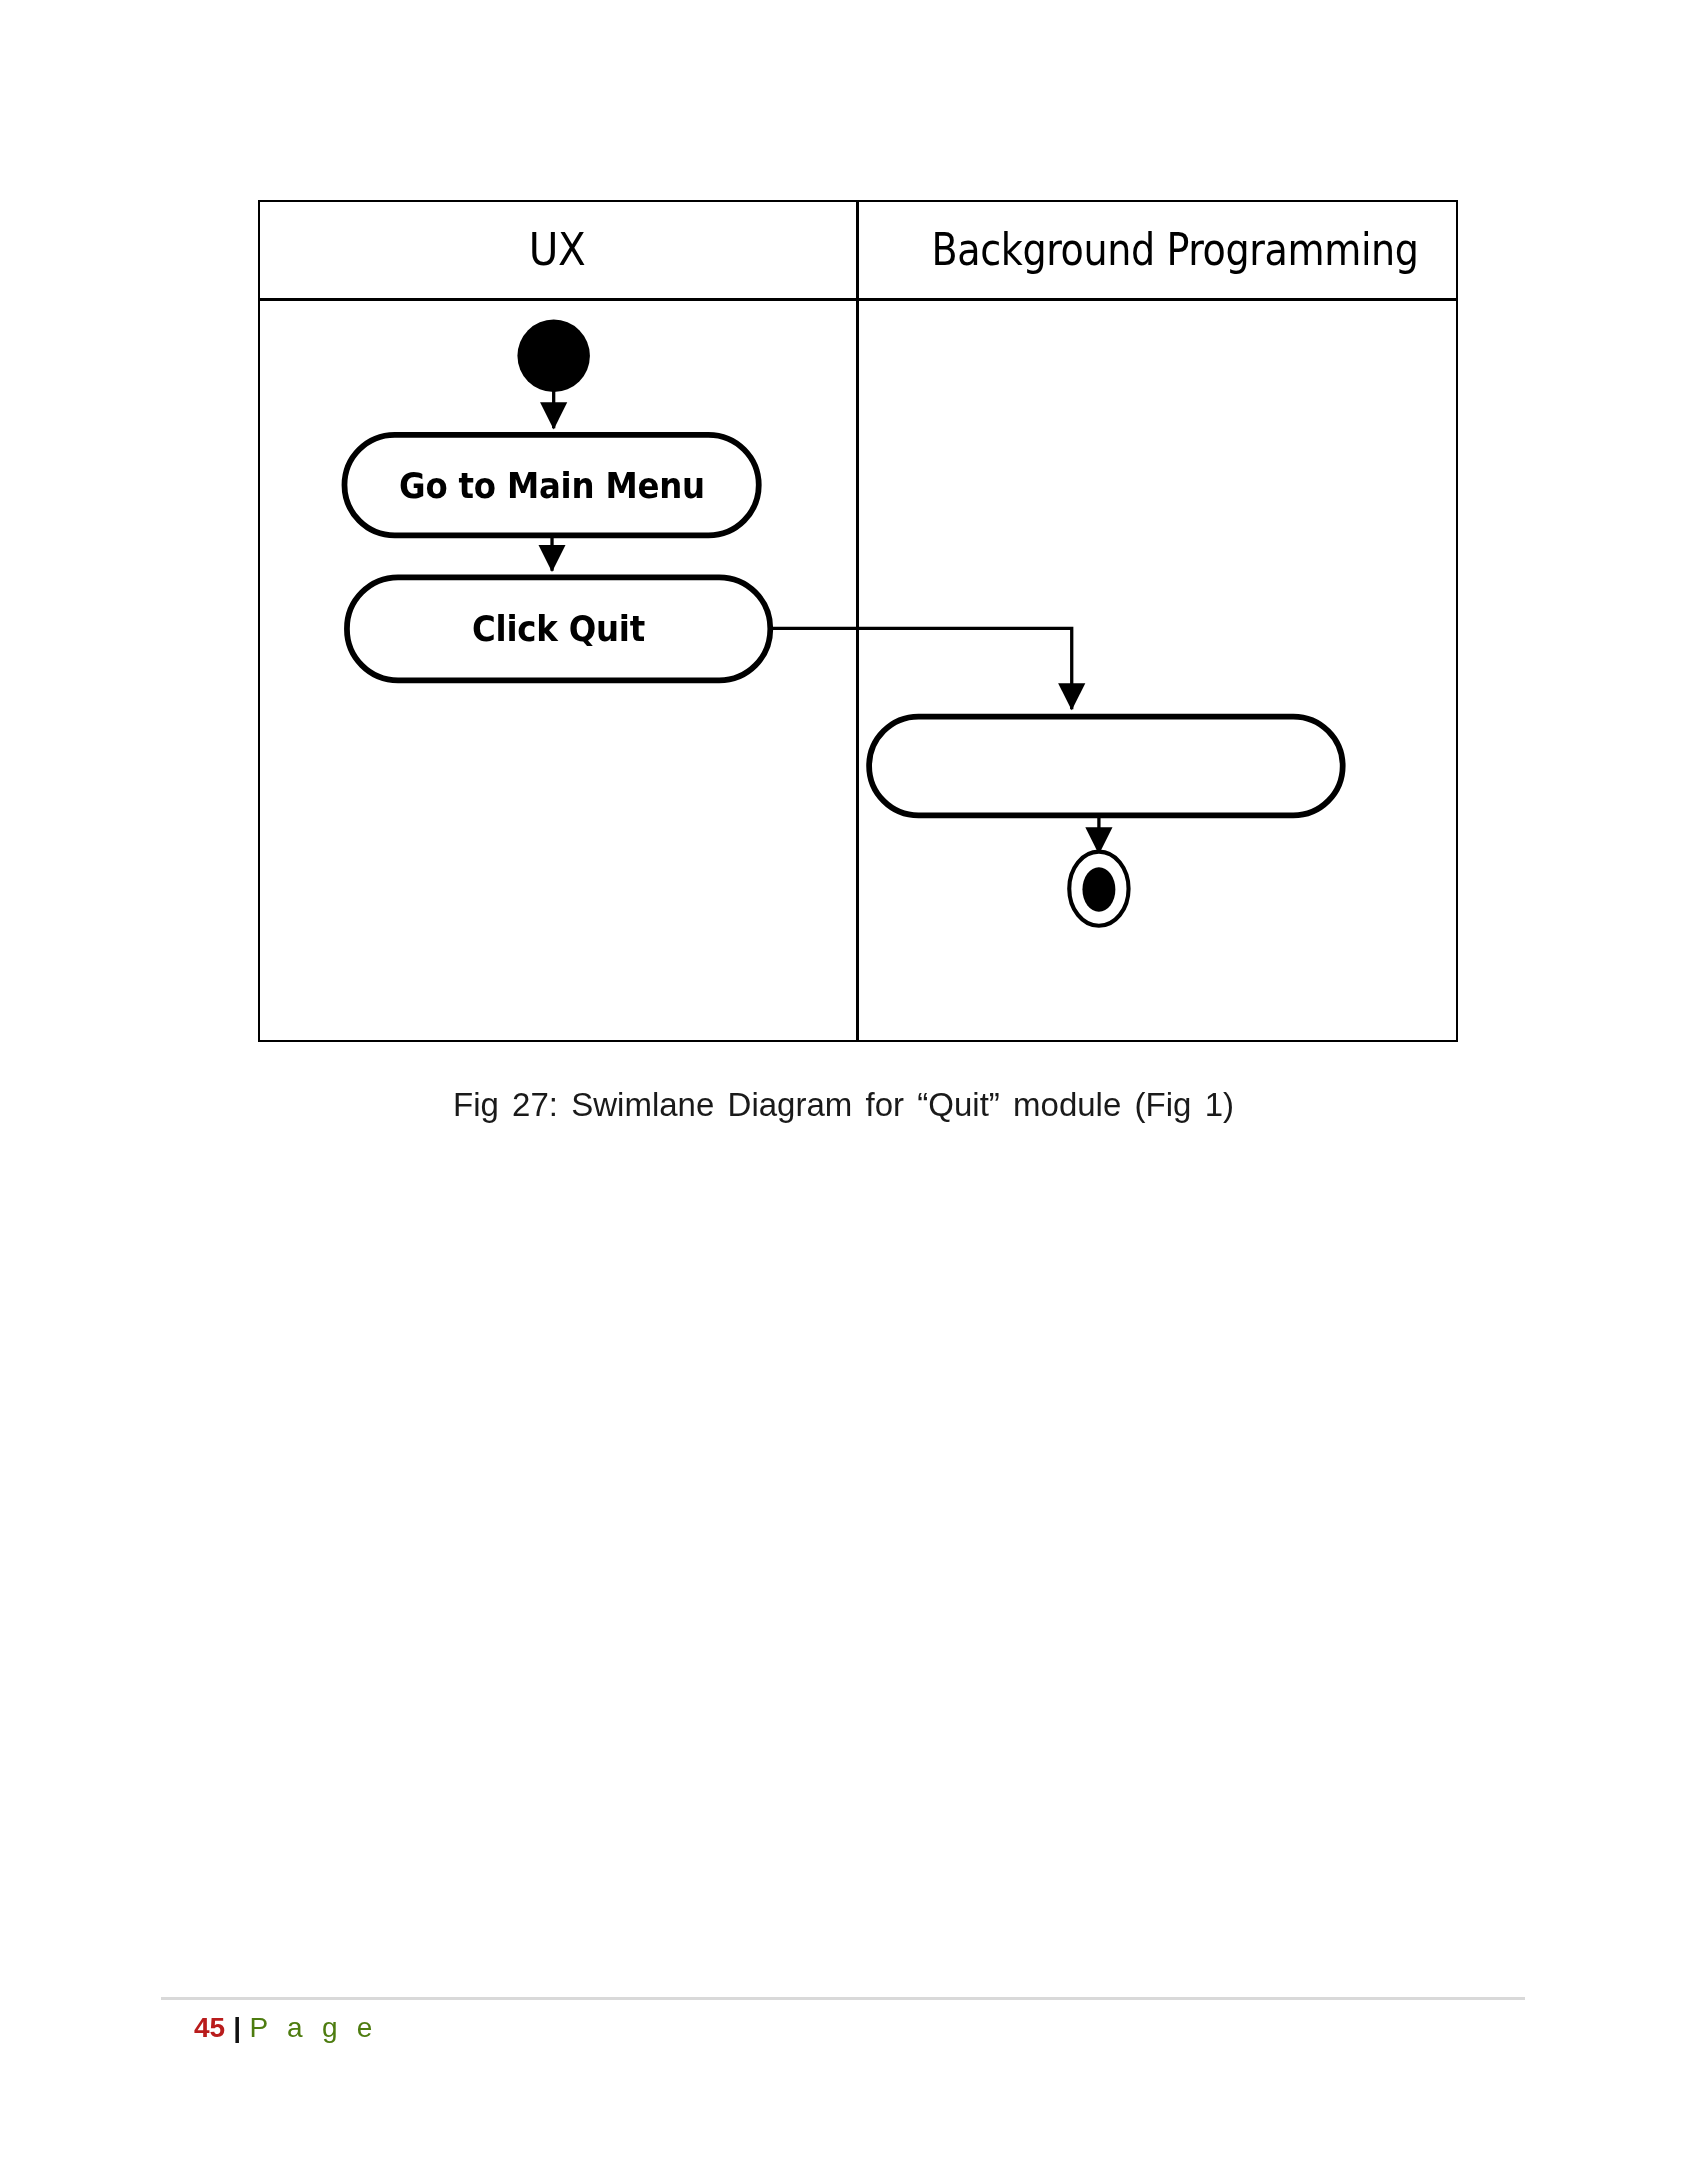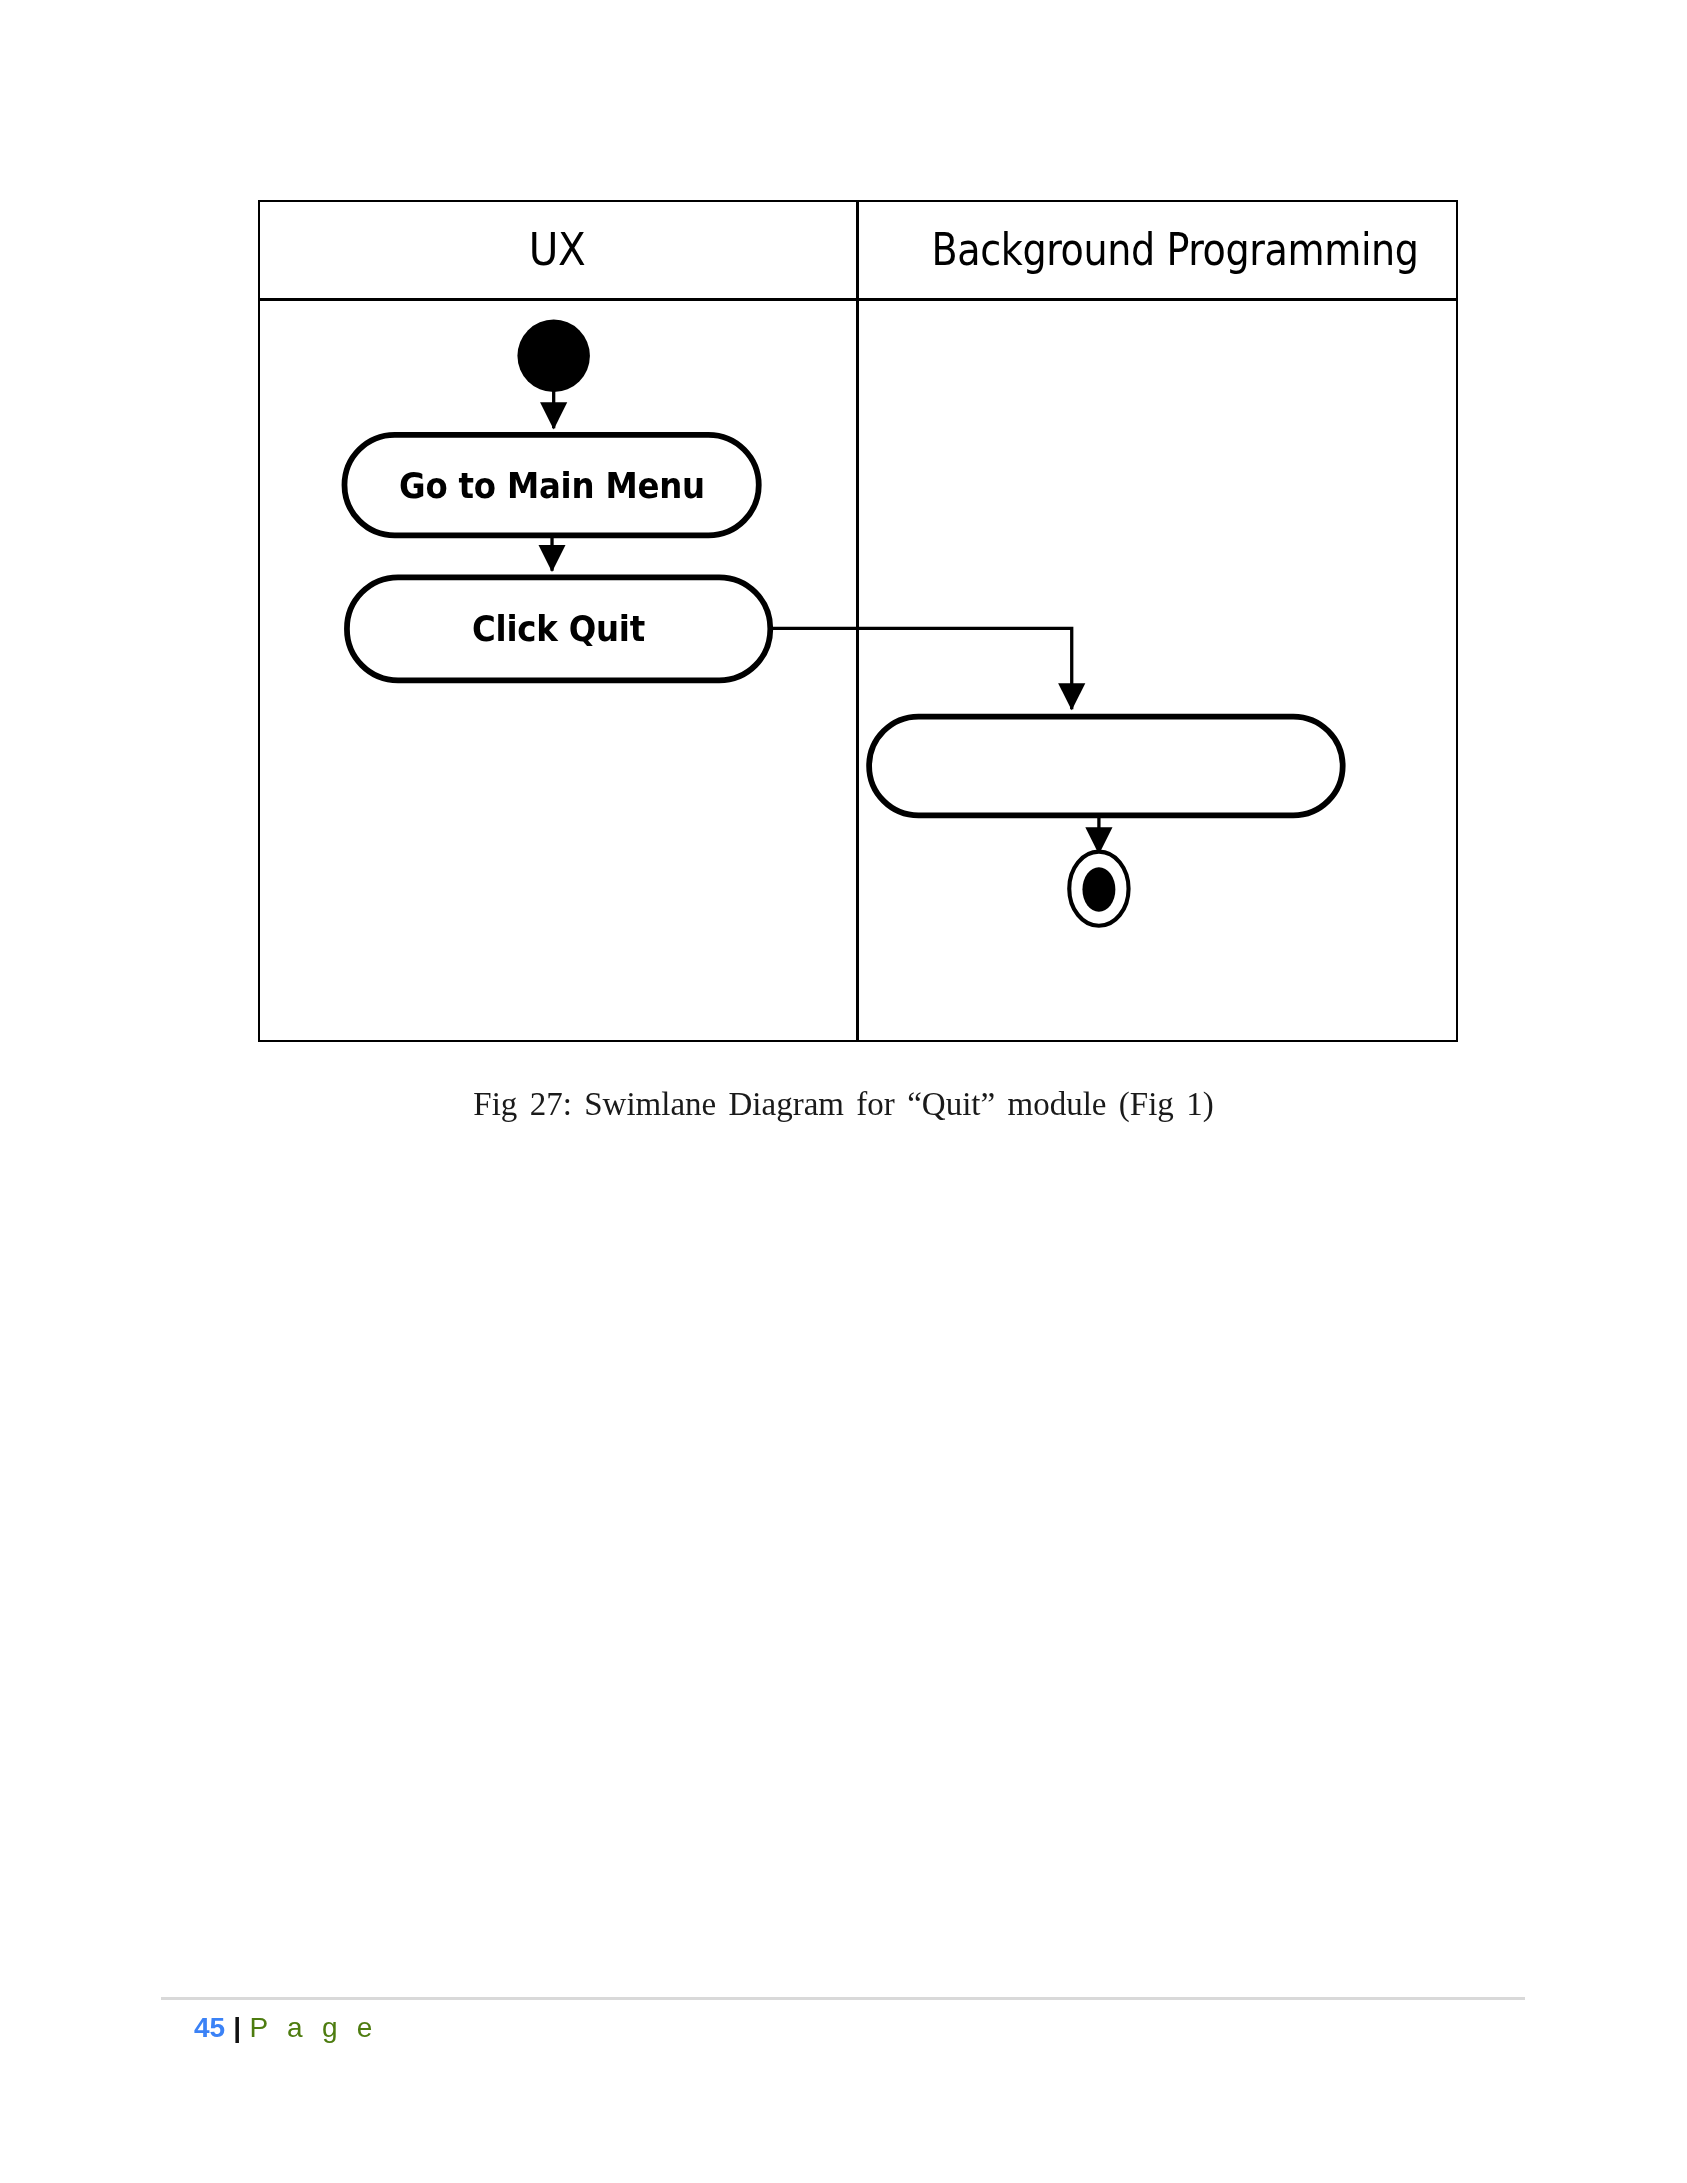--- a/index.html
+++ b/index.html
@@ -99,21 +99,21 @@
     letter-spacing: -0.2px;
   }
 
   
   .caption {
     position: absolute;
     left: 0;
     top: 1086px;
     width: 1687px;
     text-align: center;
-    font-family: Liberation Serif, serif;
+    font-family: Liberation Sans, sans-serif;
     font-size: 33px;
     color: #1a1a1a;
     word-spacing: 4.1px;
   }
 
   
   .footer-rule {
     position: absolute;
     left: 161px;
     top: 1997px;
@@ -125,21 +125,21 @@
     position: absolute;
     left: 194px;
     top: 2012px;
     font-family: "Liberation Sans", sans-serif;
     font-size: 28px;
     display: flex;
     align-items: baseline;
   }
   .footer-num {
     font-weight: 700;
-    color: #3b82f6;
+    color: #b91c1c;
   }
   .footer-sep {
     font-weight: 700;
     color: #111111;
     margin: 0 8.2px;
   }
   .footer-page {
     color: #4d7c0f;
     letter-spacing: 5.8px;
   }

